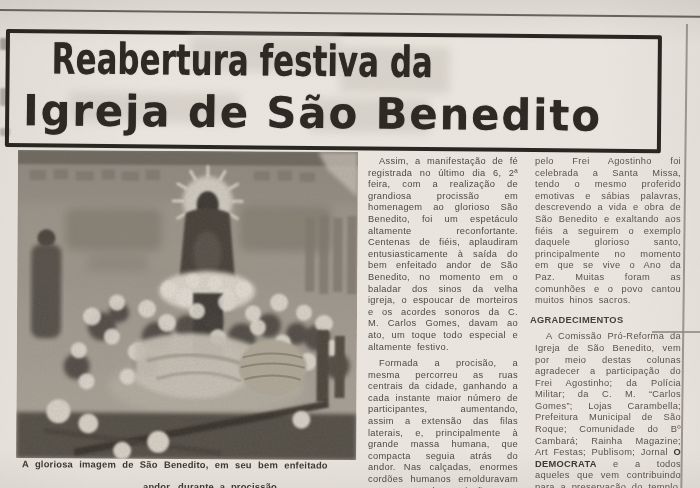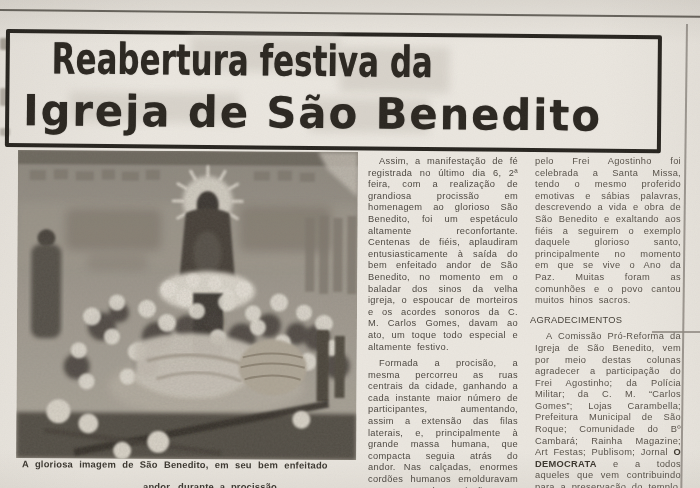--- a/index.html
+++ b/index.html
@@ -61,21 +61,21 @@
   .col{
     position:absolute;top:151px;text-align:justify;
     font-size:9.3px;line-height:11.6px;
     letter-spacing:.3px;word-spacing:2.5px;
   }
   .col p{margin:5px}
   .col .indent{text-indent:11px}
   .col1{left:363px;width:160px;color:#4c4740}
   .col2{left:530px;width:156px;color:#575149}
   .ack-heading{
-    font-weight:normal;font-size:9.3px;color:#433e36;
+    font-weight:bold;font-size:9.3px;color:#433e36;
     letter-spacing:.3px;margin:8px 0 4px 0;text-align:left;
   }
   .bold-inline{font-weight:bold;color:#3b362e}
   
   .v-rule{
     position:absolute;left:686px;top:24px;width:2px;height:466px;
     background:#8d8780;opacity:.85;transform:rotate(.7deg);transform-origin:0 0;
   }
   .side-tick{
     position:absolute;left:652px;top:331px;width:48px;height:2px;

